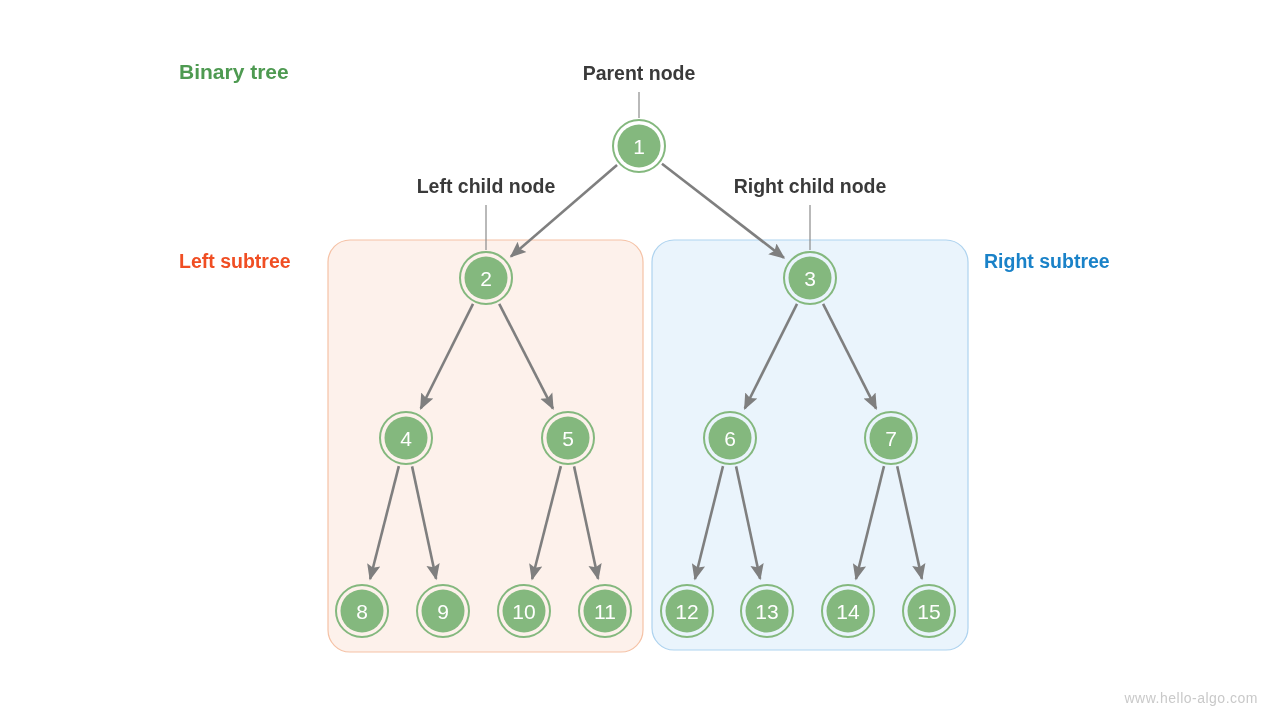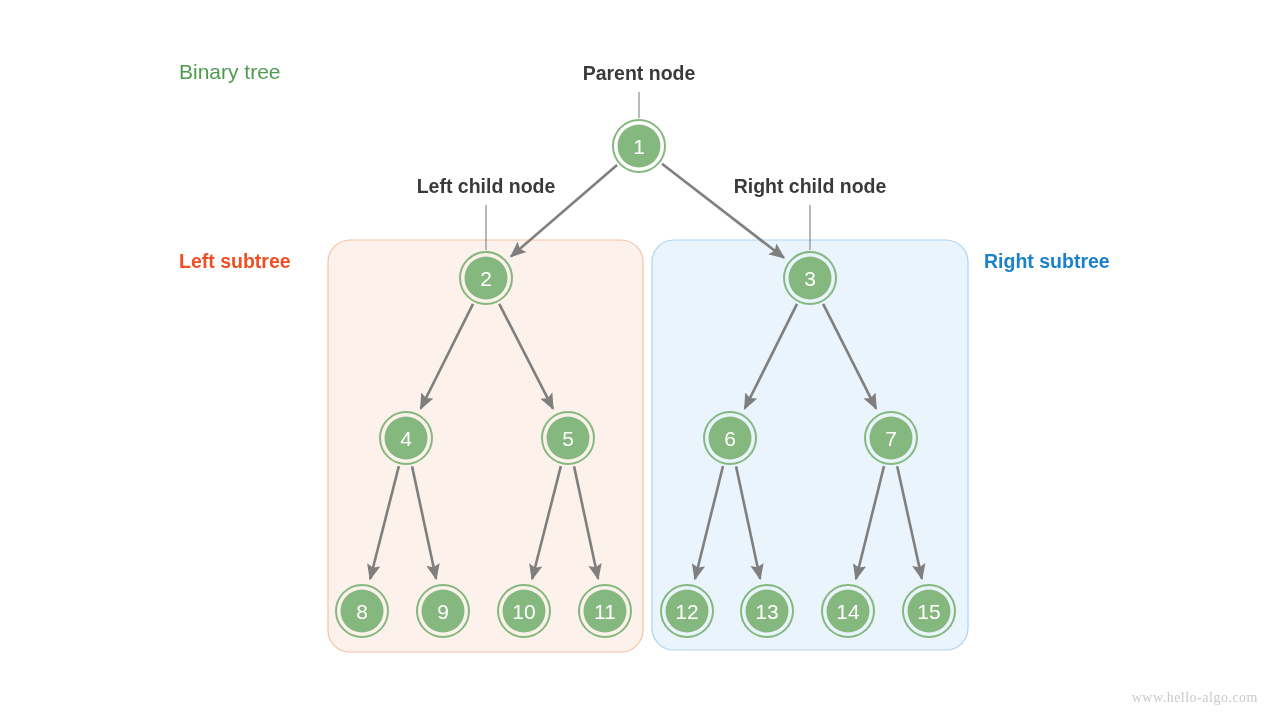--- a/index.html
+++ b/index.html
@@ -19,21 +19,21 @@
   }
   #diagram-svg {
     position: absolute;
     left: 0;
     top: 0;
     width: 1280px;
     height: 720px;
   }
   .title-label {
     position: absolute;
-    font-weight: normal;
+    font-weight: bold;
     white-space: nowrap;
   }
   .node-text {
     font-family: "Liberation Sans", sans-serif;
     font-size: 21px;
     fill: #ffffff;
   }
   .callout-text {
     font-family: "Liberation Sans", sans-serif;
     font-size: 19.5px;
@@ -42,21 +42,21 @@
   }
   .region-text {
     font-family: "Liberation Sans", sans-serif;
     font-size: 19.5px;
     font-weight: bold;
   }
   .watermark {
     position: absolute;
     right: 22px;
     bottom: 14px;
-    font-family: Liberation Serif, serif;
+    font-family: Liberation Sans, sans-serif;
     font-size: 14px;
     color: #c9c9c9;
     letter-spacing: 0.5px;
   }
 </style>
 </head>
 <body>
 
 <div id="canvas">
 

